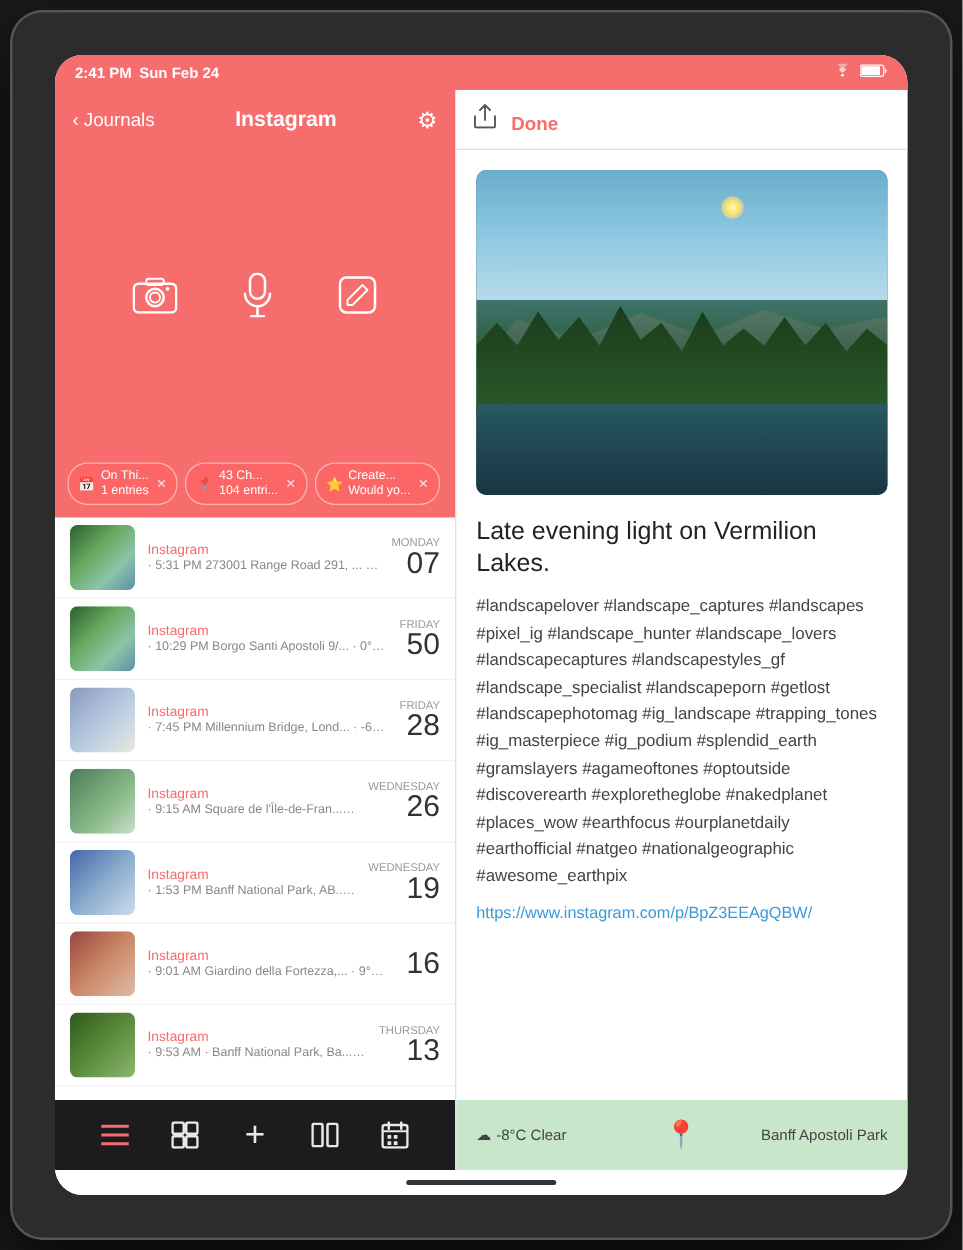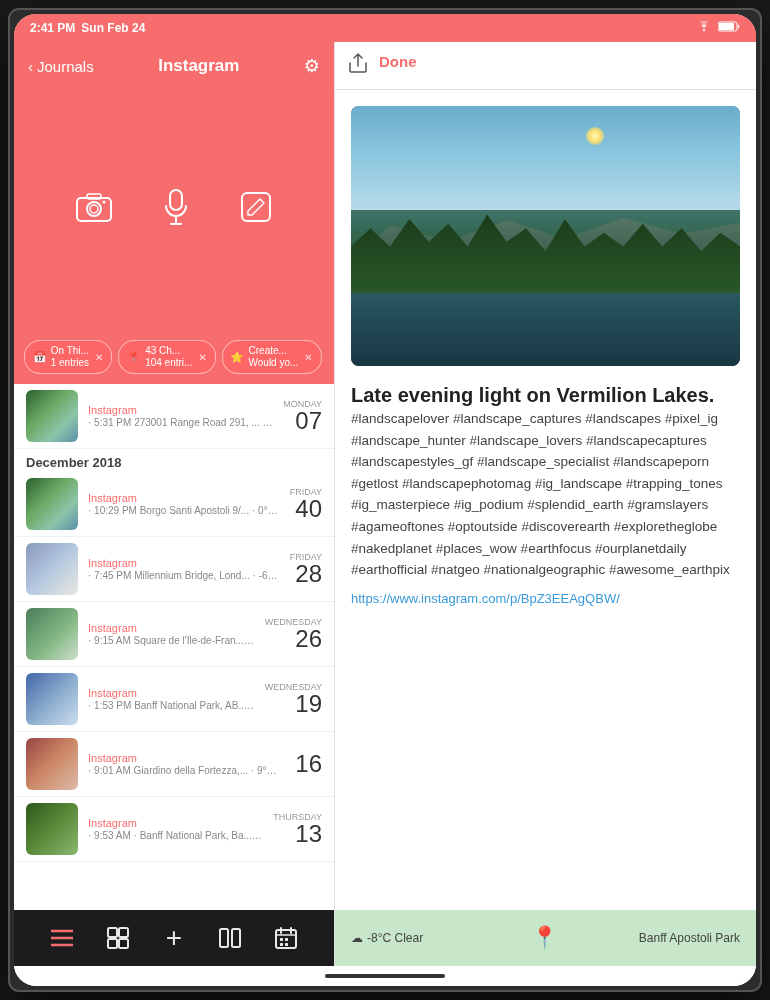--- a/index.html
+++ b/index.html
@@ -9,22 +9,22 @@
       background: #1a1a1a;
       display: flex;
       align-items: center;
       justify-content: center;
       font-family: -apple-system, 'SF Pro Display', 'Helvetica Neue', sans-serif;
     }
     .ipad-frame {
       width: 750px;
       height: 980px;
       background: #2c2c2c;
-      border-radius: 9px;
-      padding: 4px;
+      border-radius: 24px;
+      padding: 34px;
       box-shadow: 0 0 0 2px #555, 0 20px 60px rgba(0,0,0,0.8);
       position: relative;
     }
     .ipad-screen {
       width: 100%;
       height: 100%;
       background: #fff;
       border-radius: 22px;
       overflow: hidden;
       display: flex;
@@ -243,21 +243,21 @@
       background: white;
       display: flex;
       align-items: center;
       justify-content: space-between;
       padding: 0 14px;
       border-bottom: 0.5px solid #e0e0e0;
     }
     .right-nav-left { display: flex; align-items: center; gap: 8px; }
     .right-nav-calendar { color: #f76c6c; font-size: 18px; }
     .right-nav-date { font-size: 14px; font-weight: 600; color: #333; }
-    .right-nav-right { display: flex; align-items: flex-start; gap: 12px; }
+    .right-nav-right { display: flex; align-items: flex-end; gap: 12px; }
     .right-nav-share { color: #555; font-size: 18px; }
     .right-nav-done { color: #f76c6c; font-size: 15px; font-weight: 600; }
     
     .right-content {
       flex: 1;
       overflow-y: auto;
       padding: 16px;
     }
     .entry-photo {
       width: 100%;
@@ -309,22 +309,23 @@
       position: absolute;
       top: 8%;
       right: 35%;
       width: 18px;
       height: 18px;
       background: radial-gradient(circle, #fff8c0 0%, #ffe070 40%, rgba(255,220,50,0) 100%);
       border-radius: 50%;
     }
     .entry-title {
       font-size: 20px;
-      font-weight: 700;
+      font-weight: 400;
       color: #222;
+      margin-bottom: 10px;
       line-height: 1.3;
     }
     .entry-body {
       font-size: 13.5px;
       color: #444;
       line-height: 1.6;
       margin-bottom: 10px;
     }
     .entry-link {
       font-size: 13px;
@@ -486,33 +487,32 @@
             <div class="list-item-info">
               <div class="list-item-source">Instagram</div>
               <div class="list-item-meta">· 5:31 PM 273001 Range Road 291, ... · -8°C Partly...</div>
             </div>
             <div class="list-item-date">
               <div class="date-dow">MONDAY</div>
               <div class="date-day">07</div>
             </div>
           </div>
 
-          <div class="list-section-header">December 2018</div>
 
           <div class="list-item">
             <div class="list-item-thumb">
               <div class="thumb-landscape"></div>
             </div>
             <div class="list-item-info">
               <div class="list-item-source">Instagram</div>
               <div class="list-item-meta">· 10:29 PM Borgo Santi Apostoli 9/... · 0°C Clear B...</div>
             </div>
             <div class="list-item-date">
               <div class="date-dow">FRIDAY</div>
-              <div class="date-day">40</div>
+              <div class="date-day">50</div>
             </div>
           </div>
 
           <div class="list-item">
             <div class="list-item-thumb">
               <div class="thumb-city"></div>
             </div>
             <div class="list-item-info">
               <div class="list-item-source">Instagram</div>
               <div class="list-item-meta">· 7:45 PM Millennium Bridge, Lond... · -6°C Partly Cl...</div>

